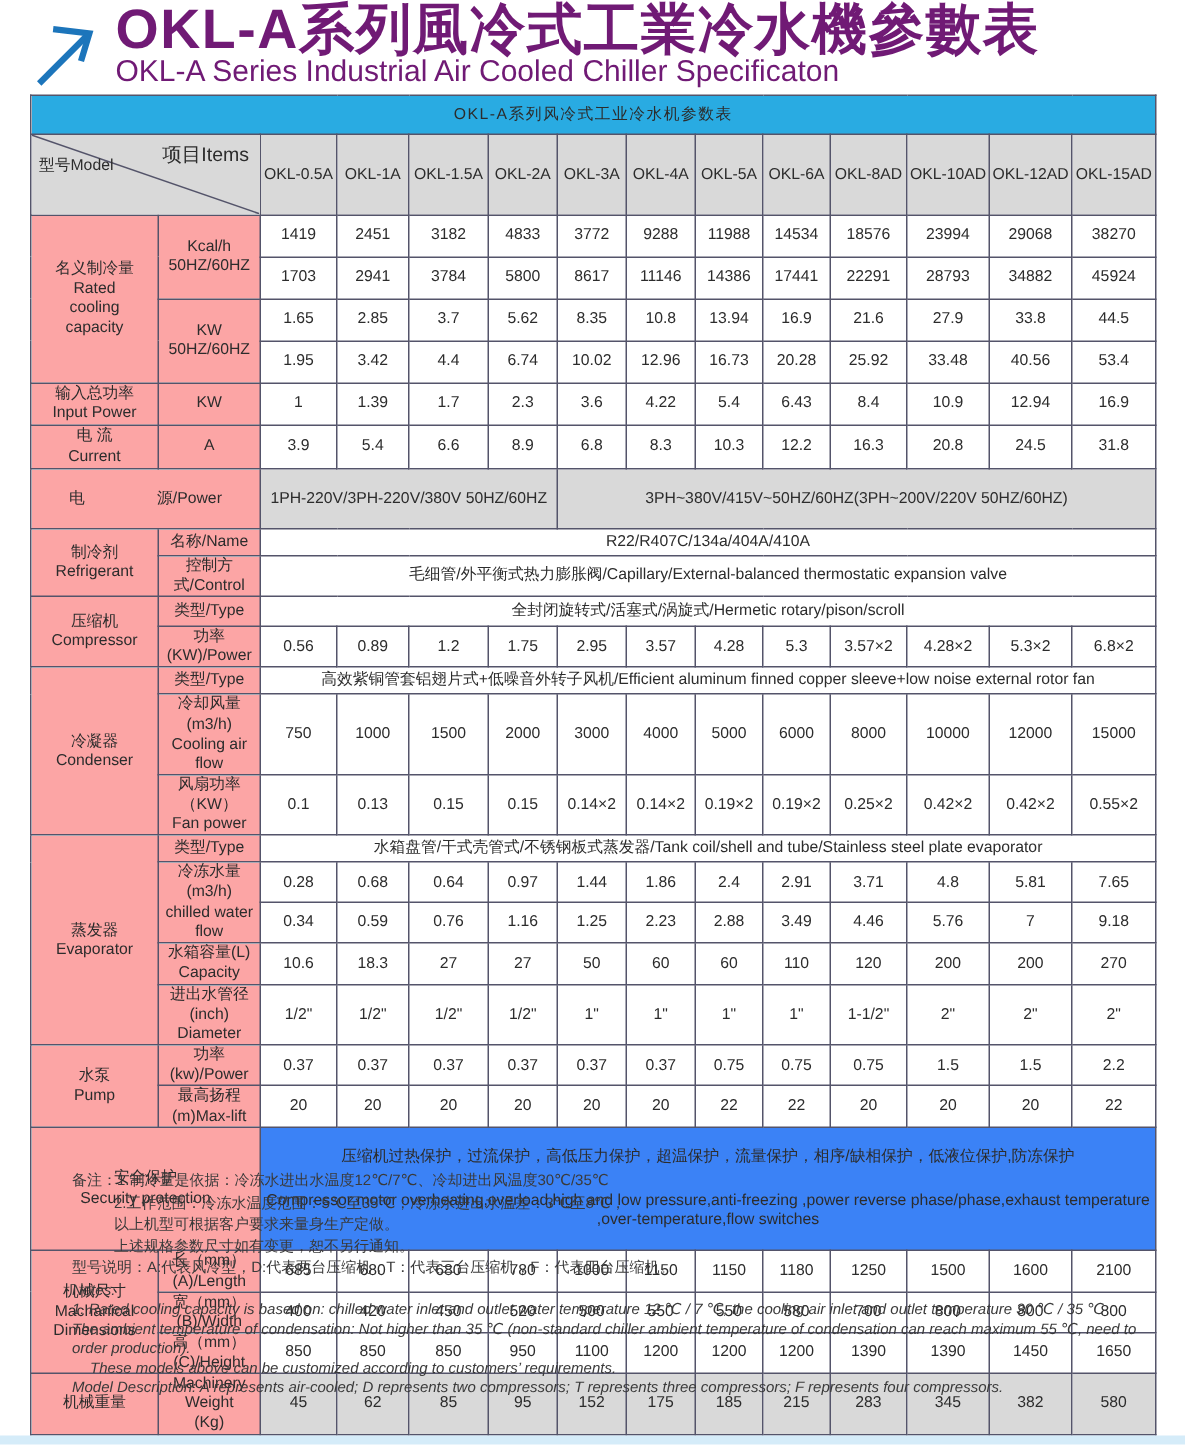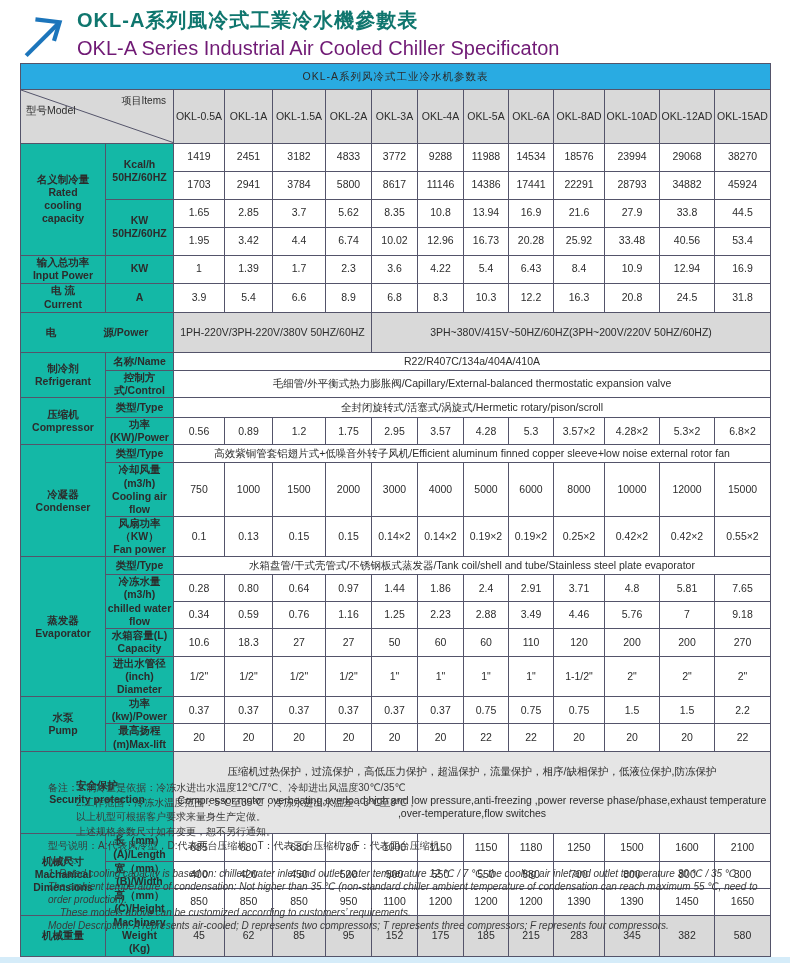--- a/index.html
+++ b/index.html
@@ -5,47 +5,47 @@
   html,body{margin:0;padding:0;}
   body{
     width:790px;height:963px;position:relative;background:#ffffff;
     font-family:"Liberation Sans","DejaVu Sans",sans-serif;color:#333;
     overflow:hidden;
   }
   
   .page-header{position:absolute;top:4px;left:0;width:790px;}
   .logo{position:absolute;left:12px;top:8px;width:58px;height:52px;}
   .titles{margin-left:77px;}
-  .title-zh{font-size:20px;font-weight:600;color:#0f766e;letter-spacing:1px;line-height:32px;}
+  .title-zh{font-size:37px;font-weight:600;color:#701a75;letter-spacing:1px;line-height:32px;}
   .title-en{font-size:20px;font-weight:500;color:#701a75;line-height:24px;}
   
   table.spec{
     position:absolute;left:20px;top:63px;width:750px;
     border-collapse:collapse;table-layout:fixed;
   }
   table.spec td{
     border:1px solid #54546a;text-align:center;vertical-align:middle;
     font-size:10.5px;color:#2c2c2c;padding:0 1px;overflow:hidden;
     white-space:pre-line;line-height:1.25;
   }
   td.ttl{
     background:#29abe2;color:#ffffff;font-size:17px;font-weight:500;
     letter-spacing:1px;border:1px solid #54546a;
   }
-  td.lb{background:#14b8a6;font-weight:bold;}
+  td.lb{background:#fca5a5;}
   td.mh{background:#d9d9d9;font-weight:400;}
   td.v{background:#ffffff;}
   td.vg{background:#d9d9d9;}
   td.sp{background:#ffffff;}
-  td.sec{background:#e5e5e5;text-align:left;padding:3px 8px;white-space:normal;margin-left:19px;}
+  td.sec{background:#3b82f6;text-align:left;padding:3px 8px;white-space:normal;margin-left:19px;}
   td.sec .sec-zh{margin-bottom:3px;}
   td.corner{background:#d9d9d9;position:relative;padding:0;}
   .corner-svg{position:absolute;left:0;top:0;width:100%;height:100%;}
   .corner-model{position:absolute;left:5px;top:14px;font-size:10.5px;}
-  .corner-items{position:absolute;right:7px;top:5px;font-size:10px;text-align:center;}
+  .corner-items{position:absolute;right:7px;top:5px;font-size:13px;text-align:center;}
   .pwr-label{display:flex;justify-content:space-around;align-items:center;}
   tr.h26{height:26px;} tr.h32{height:32px;} tr.h28{height:28px;} tr.h29{height:29px;}
   tr.h18{height:18px;} tr.h20{height:20px;} tr.h24{height:24px;} tr.h30{height:30px;}
   tr.h22{height:22px;} tr.h21{height:21px;} tr.h55{height:55px;} tr.h38{height:38px;}
   
   .notes{position:absolute;left:48px;top:781px;width:720px;font-size:10px;color:#3a3a3a;}
   .notes .zh{line-height:14.6px;}
   .notes .en{line-height:13px;font-style:italic;}
   .notes .ind{padding-left:28px;}
   .notes .ind-sm{padding-left:12px;}
@@ -295,21 +295,21 @@
     <tr class="h18">
       <td class="lb" rowspan="5">蒸发器
 Evaporator</td>
       <td class="lb">类型/Type</td>
       <td class="sp" colspan="12">水箱盘管/干式壳管式/不锈钢板式蒸发器/Tank coil/shell and tube/Stainless steel plate evaporator</td>
     </tr>
     <tr class="h22">
       <td class="lb" rowspan="2">冷冻水量(m3/h)
 chilled water flow</td>
       <td class="v">0.28</td>
-        <td class="v">0.80</td>
+        <td class="v">0.68</td>
         <td class="v">0.64</td>
         <td class="v">0.97</td>
         <td class="v">1.44</td>
         <td class="v">1.86</td>
         <td class="v">2.4</td>
         <td class="v">2.91</td>
         <td class="v">3.71</td>
         <td class="v">4.8</td>
         <td class="v">5.81</td>
         <td class="v">7.65</td>

